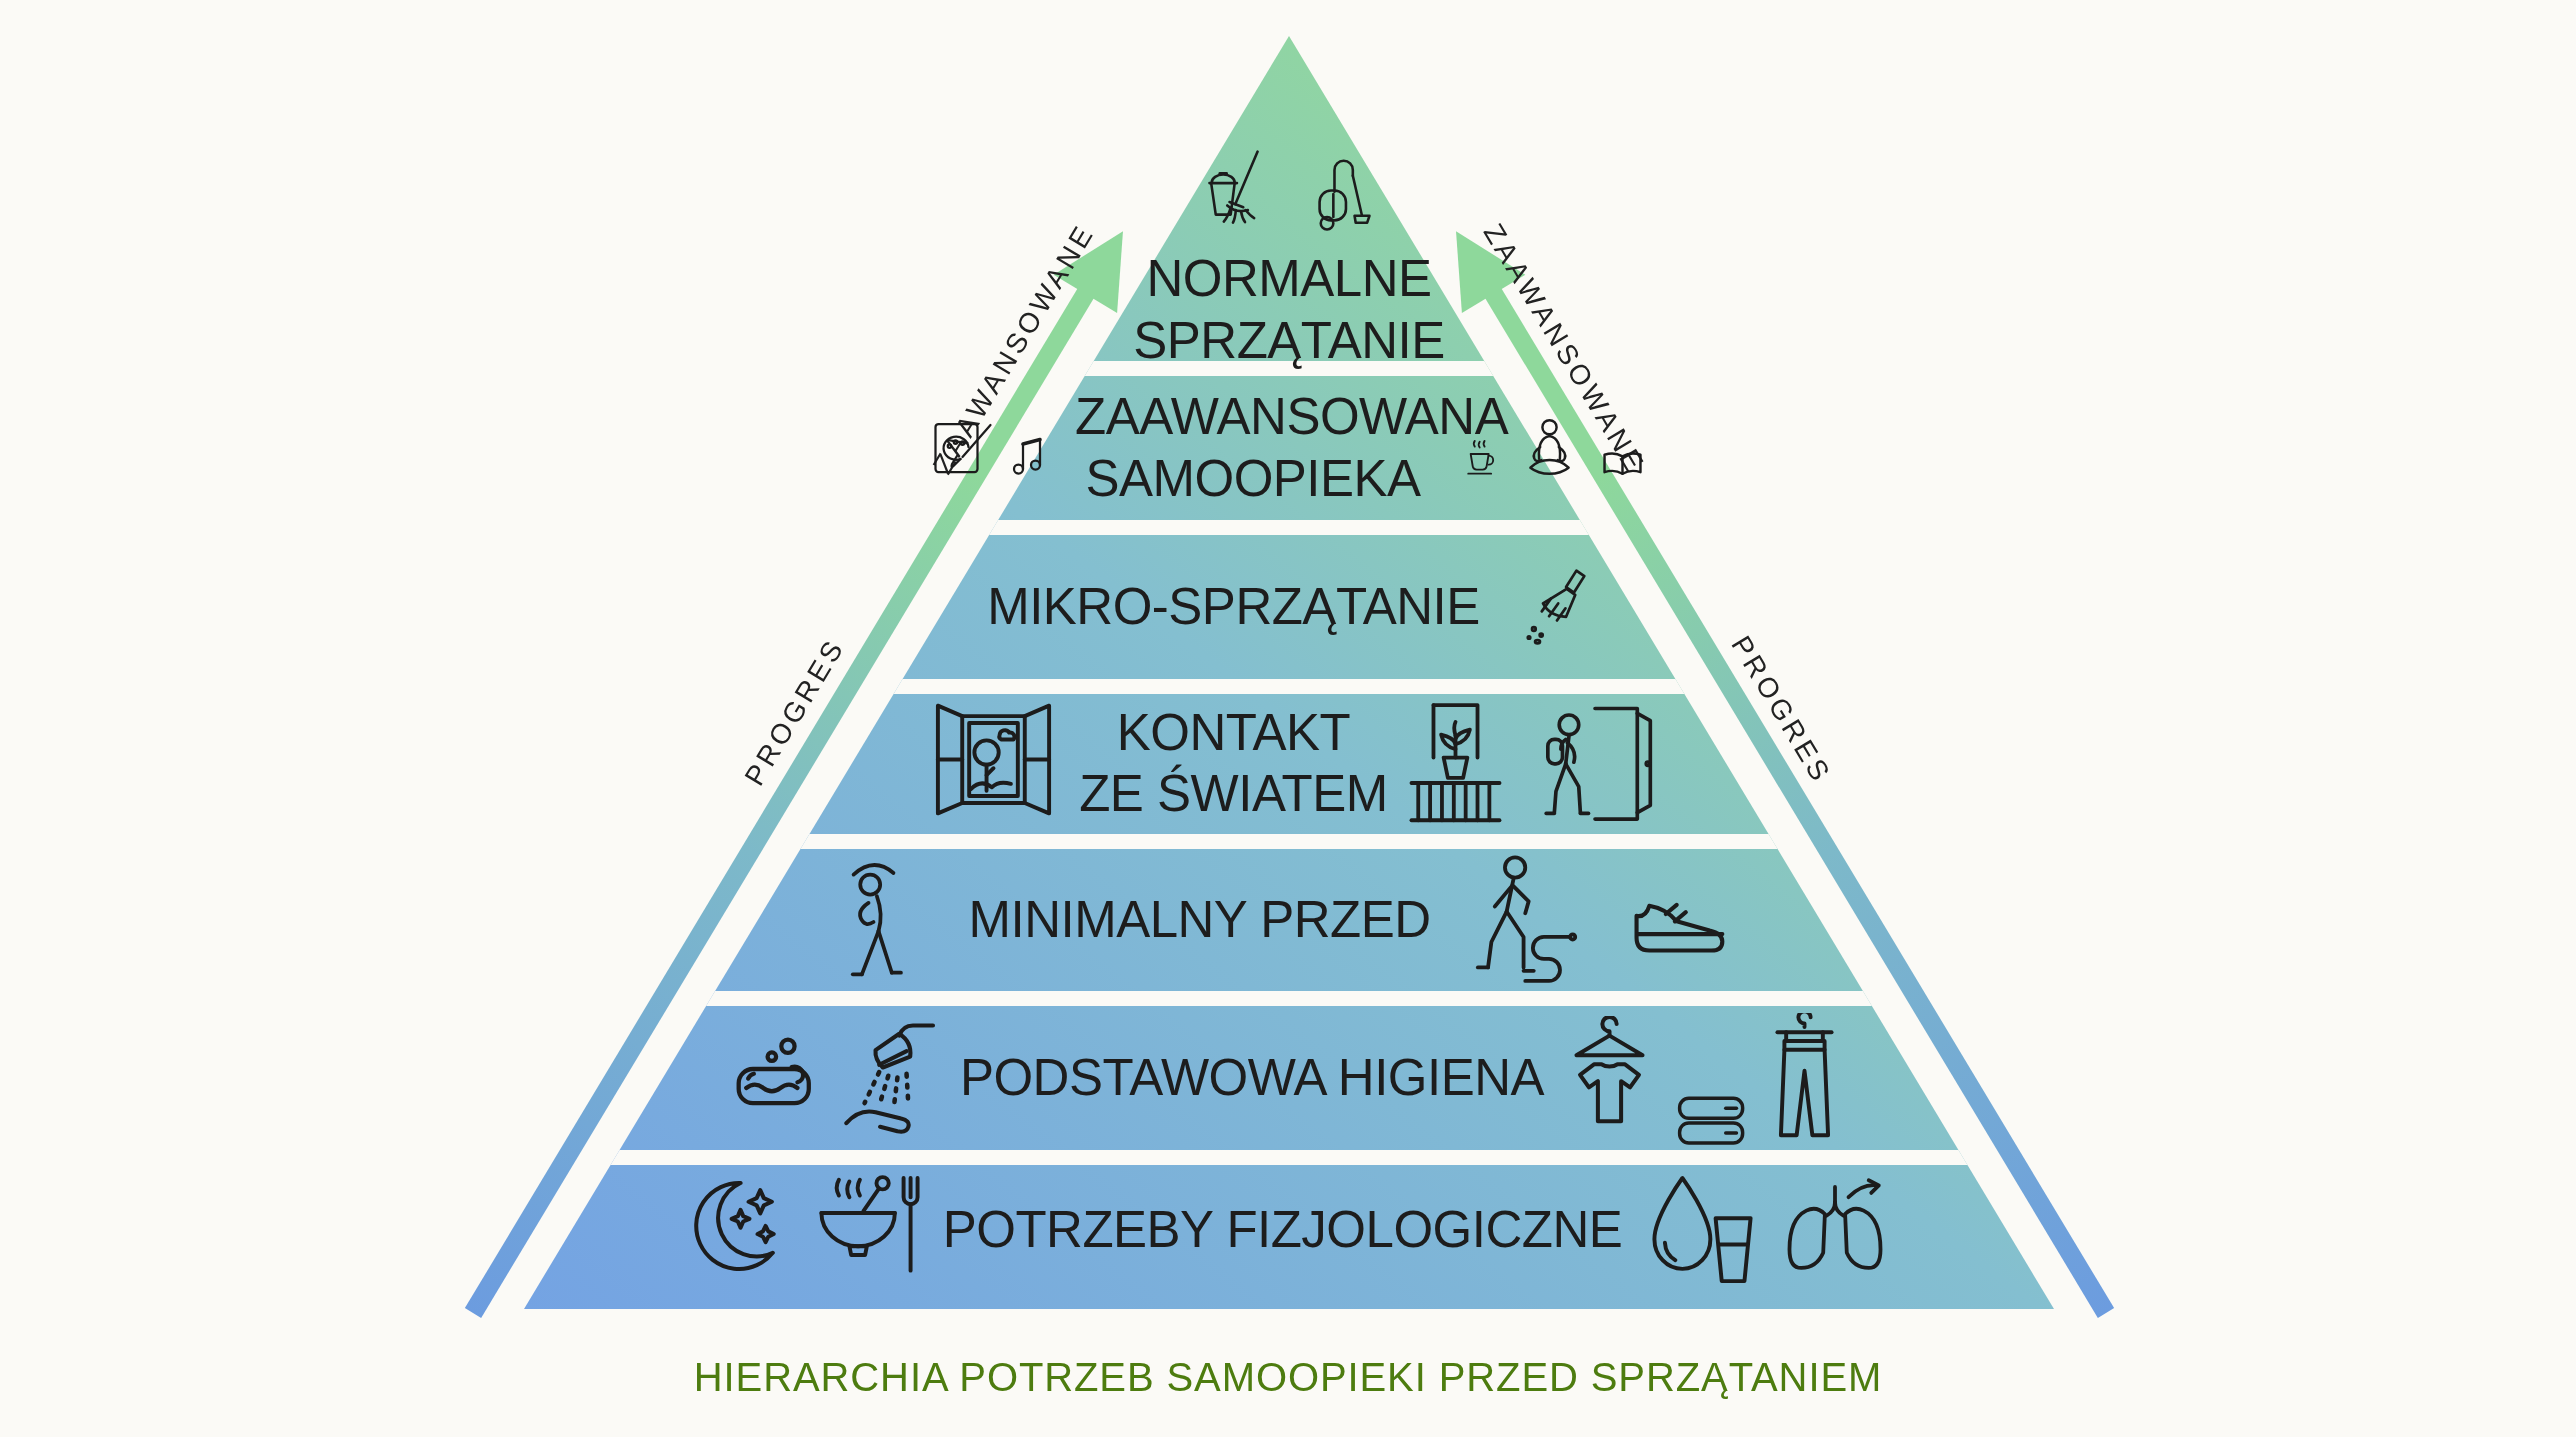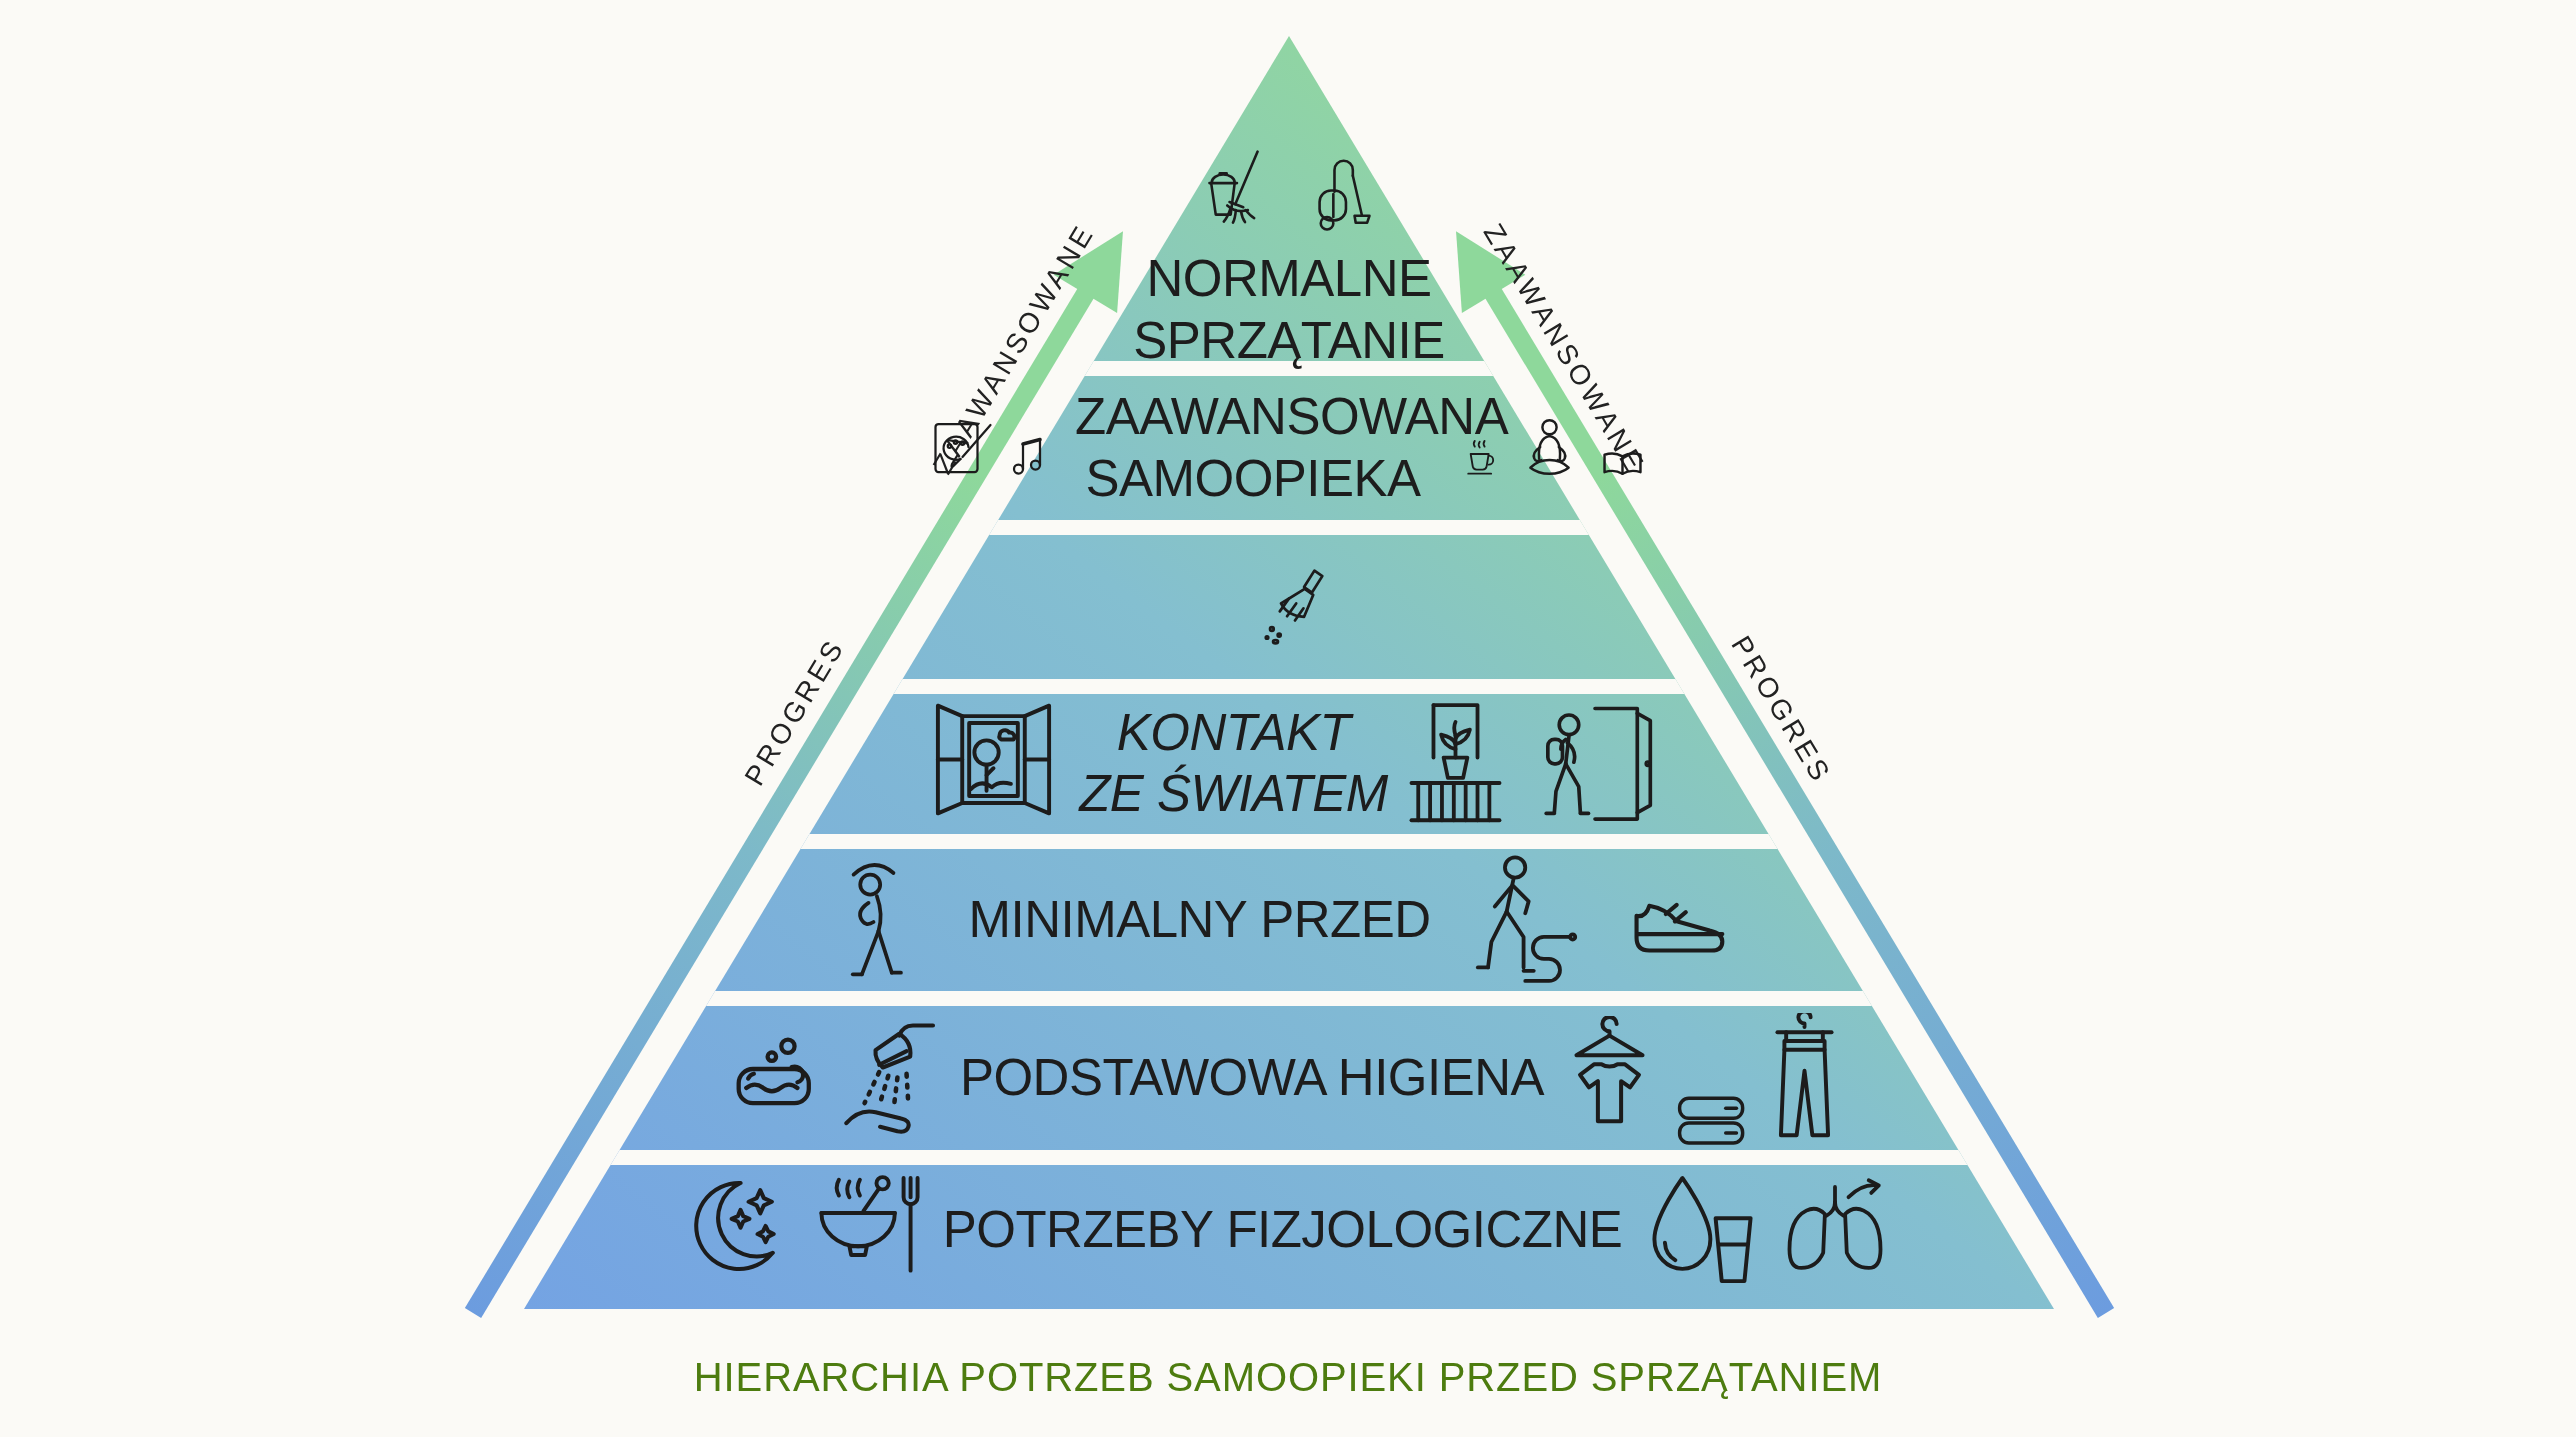--- a/index.html
+++ b/index.html
@@ -19,21 +19,21 @@
   .lvl-label{font-size:51px;font-weight:500;letter-spacing:-0.5px;line-height:1.2;
              text-align:center;color:#1d1d1d;}
   .nowrap{white-space:nowrap;}
   .icon-row{display:flex;align-items:flex-end;gap:13px;justify-content:center;}
 
   .lv1{top:120px;height:206px;flex-direction:column;gap:15px;}
   .lv1 .lvl-label{width:374px;}
   .lv2{top:339px;height:145px;gap:29px;}
   .lv2 .lvl-label{width:356px;}
   .lv3{top:498px;height:145px;gap:32px;}
-  .lv4{top:657px;height:140px;gap:16px;font-style:italic;}
+  .lv4{top:657px;height:140px;gap:16px;}
   .lv4 .lvl-label{width:309px;}
   .lv5{top:812px;height:143px;gap:36px;}
   .lv6{top:970px;height:144px;gap:16px;}
   .lv7{top:1129px;height:130px;gap:20px;}
 
   
   svg.ic *{fill:none;stroke:#1c1c1c;stroke-width:4.5;stroke-linecap:round;
            stroke-linejoin:round;}
   svg.ic .fat{stroke-width:7;}
   svg.ic .dash{stroke-dasharray:3 9;stroke-width:5;}
@@ -152,20 +152,21 @@
           <path d="M30 96 q14 -14 35 -14 q21 0 35 14 q-14 11 -35 11 q-21 0 -35 -11 z"></path>
         </svg>
         <svg class="ic" width="49" height="34" viewBox="0 0 90 60">
           <path d="M45 16 q-15 -9 -33 -3 v32 q18 -6 33 3 q15 -9 33 -3 V13 q-18 -6 -33 3 z"></path>
           <line x1="45" y1="16" x2="45" y2="48"></line>
         </svg>
       </div>
     </div>
 
     <div class="level lv3">
+      <div class="lvl-label nowrap">MIKRO-SPRZĄTANIE</div>
       <svg class="ic" width="79" height="79" viewBox="0 0 130 130">
         <path d="M106 6 l13 9 -17 27 -13 -9 z"></path>
         <path d="M90 36 l14 10 -15 36 q-27 -1 -38 -22 z"></path>
         <path d="M64 52 l-15 21"></path>
           <path d="M76 60 l-15 21"></path>
           <path d="M88 68 l-14 20"></path>
         <circle cx="36" cy="102" r="3"></circle>
           <circle cx="48" cy="112" r="2.5"></circle>
         <circle cx="28" cy="116" r="2"></circle>
           <ellipse cx="42" cy="123" rx="4" ry="2.5"></ellipse>

